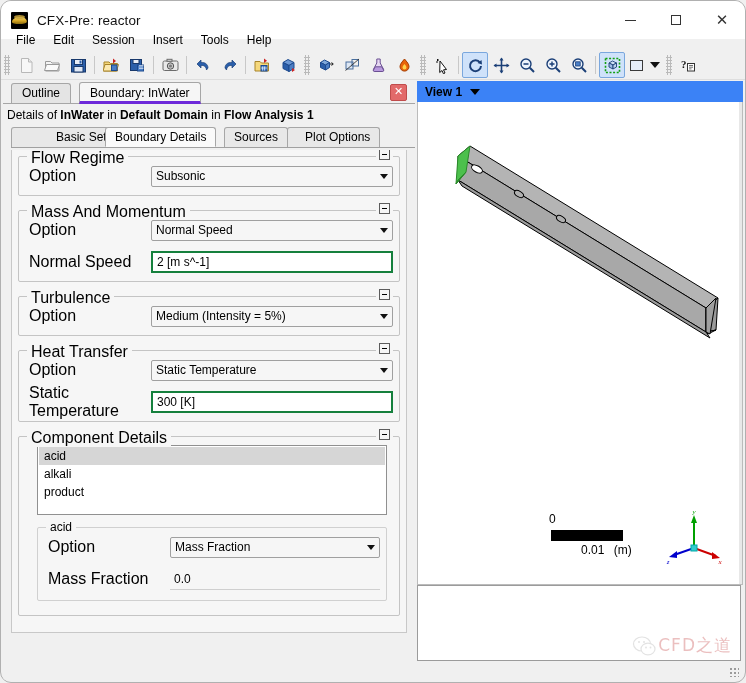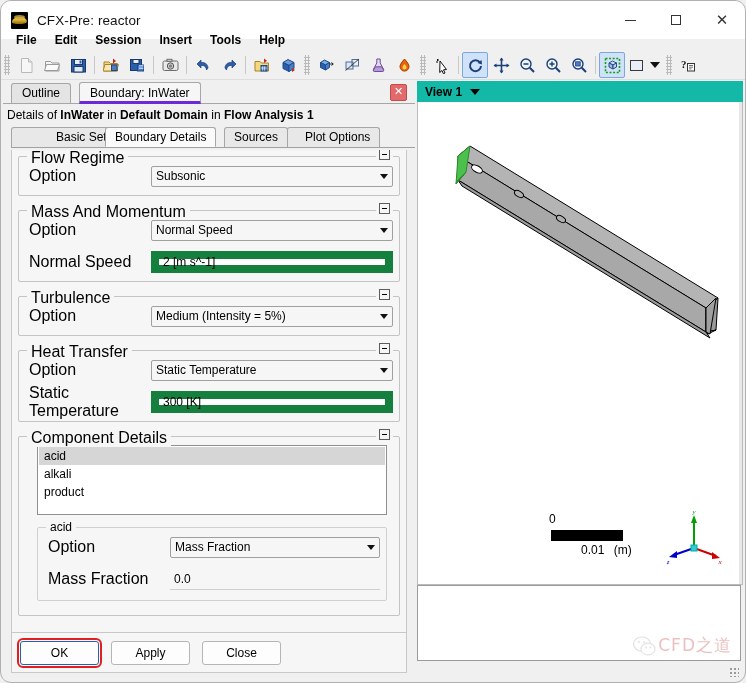--- a/index.html
+++ b/index.html
@@ -48,21 +48,21 @@
     width:46px;height:38px;display:flex;align-items:center;justify-content:center;
     font-size:13px;color:#333;
   }
   .glyph-min{width:11px;height:1px;background:#333;display:block;}
   .glyph-max{width:10px;height:10px;border:1px solid #333;display:block;box-sizing:border-box;}
   .glyph-close{font-size:15px;line-height:15px;font-family:"DejaVu Sans",sans-serif;}
 
   
   .menubar{
     position:absolute;left:0;top:28px;height:22px;width:744px;
-    display:flex;align-items:center;padding-left:6px;box-sizing:border-box;font-weight:bold;
+    display:flex;align-items:center;padding-left:6px;box-sizing:border-box;
   }
   .menu-item{
     padding:2px 9px;font-size:12px;color:#000;cursor:default;border-radius:2px;
   }
 
   
   .toolbars{
     position:absolute;left:0;top:50px;width:744px;height:28px;
     background:#f0f0f0;
     display:flex;align-items:center;
@@ -160,21 +160,21 @@
   }
   .combo .caret{
     margin-left:auto;width:0;height:0;
     border-left:4px solid transparent;border-right:4px solid transparent;
     border-top:5px solid #111;
   }
   .txtfield{
     flex:1;height:21px;background:#fff;border:1px solid #a9a9a9;
     display:flex;align-items:center;padding:0 4px;box-sizing:border-box;font-size:12px;
   }
-  .txtfield.hl{border:8px solid #15803d;height:22px;}
+  .txtfield.hl{border:2px solid #15803d;height:22px;}
   .txtfield.flat{border:none;border-bottom:1px solid #cfcfcf;background:#f6f6f6;}
 
   
   .listbox{
     margin:8px 6px 0 12px;height:70px;background:#fff;border:1px solid #909090;
     box-sizing:border-box;padding:1px;overflow:hidden;
   }
   .listbox .li{font-size:12px;padding:2px 5px;}
   .listbox .li.sel{background:#d6d6d6;}
 
@@ -199,21 +199,21 @@
   }
   .dbtn.focus{
     outline:2px solid #e02020;outline-offset:1px;border:1px solid #2b5faa;
   }
 
   
   .view-panel{
     position:absolute;left:416px;top:80px;width:326px;height:599px;
   }
   .view-tabbar{
-    height:21px;background:#14b8a6;display:flex;align-items:center;padding-left:8px;
+    height:21px;background:#3b82f6;display:flex;align-items:center;padding-left:8px;
     font-size:12px;font-weight:bold;color:#000;
   }
   .view-caret{
     width:0;height:0;margin-left:8px;
     border-left:5px solid transparent;border-right:5px solid transparent;
     border-top:6px solid #000;
   }
   .canvas{
     position:relative;height:483px;background:#fff;
     border:1px solid #bbb;border-top:none;box-sizing:border-box;overflow:hidden;
@@ -575,25 +575,20 @@
             <div class="lbl">Mass Fraction</div>
             <div class="txtfield flat">
               <span>0.0</span>
             </div>
           </div>
         </div>
       </div>
 
     </div>
 
-    <div class="btnrow">
-      <div class="dbtn focus">OK</div>
-      <div class="dbtn">Apply</div>
-      <div class="dbtn">Close</div>
-    </div>
   </div>
 
   <div class="view-panel">
 
     <div class="view-tabbar">
       <span>View 1</span>
       <span class="view-caret"></span>
     </div>
 
     <div class="canvas">

